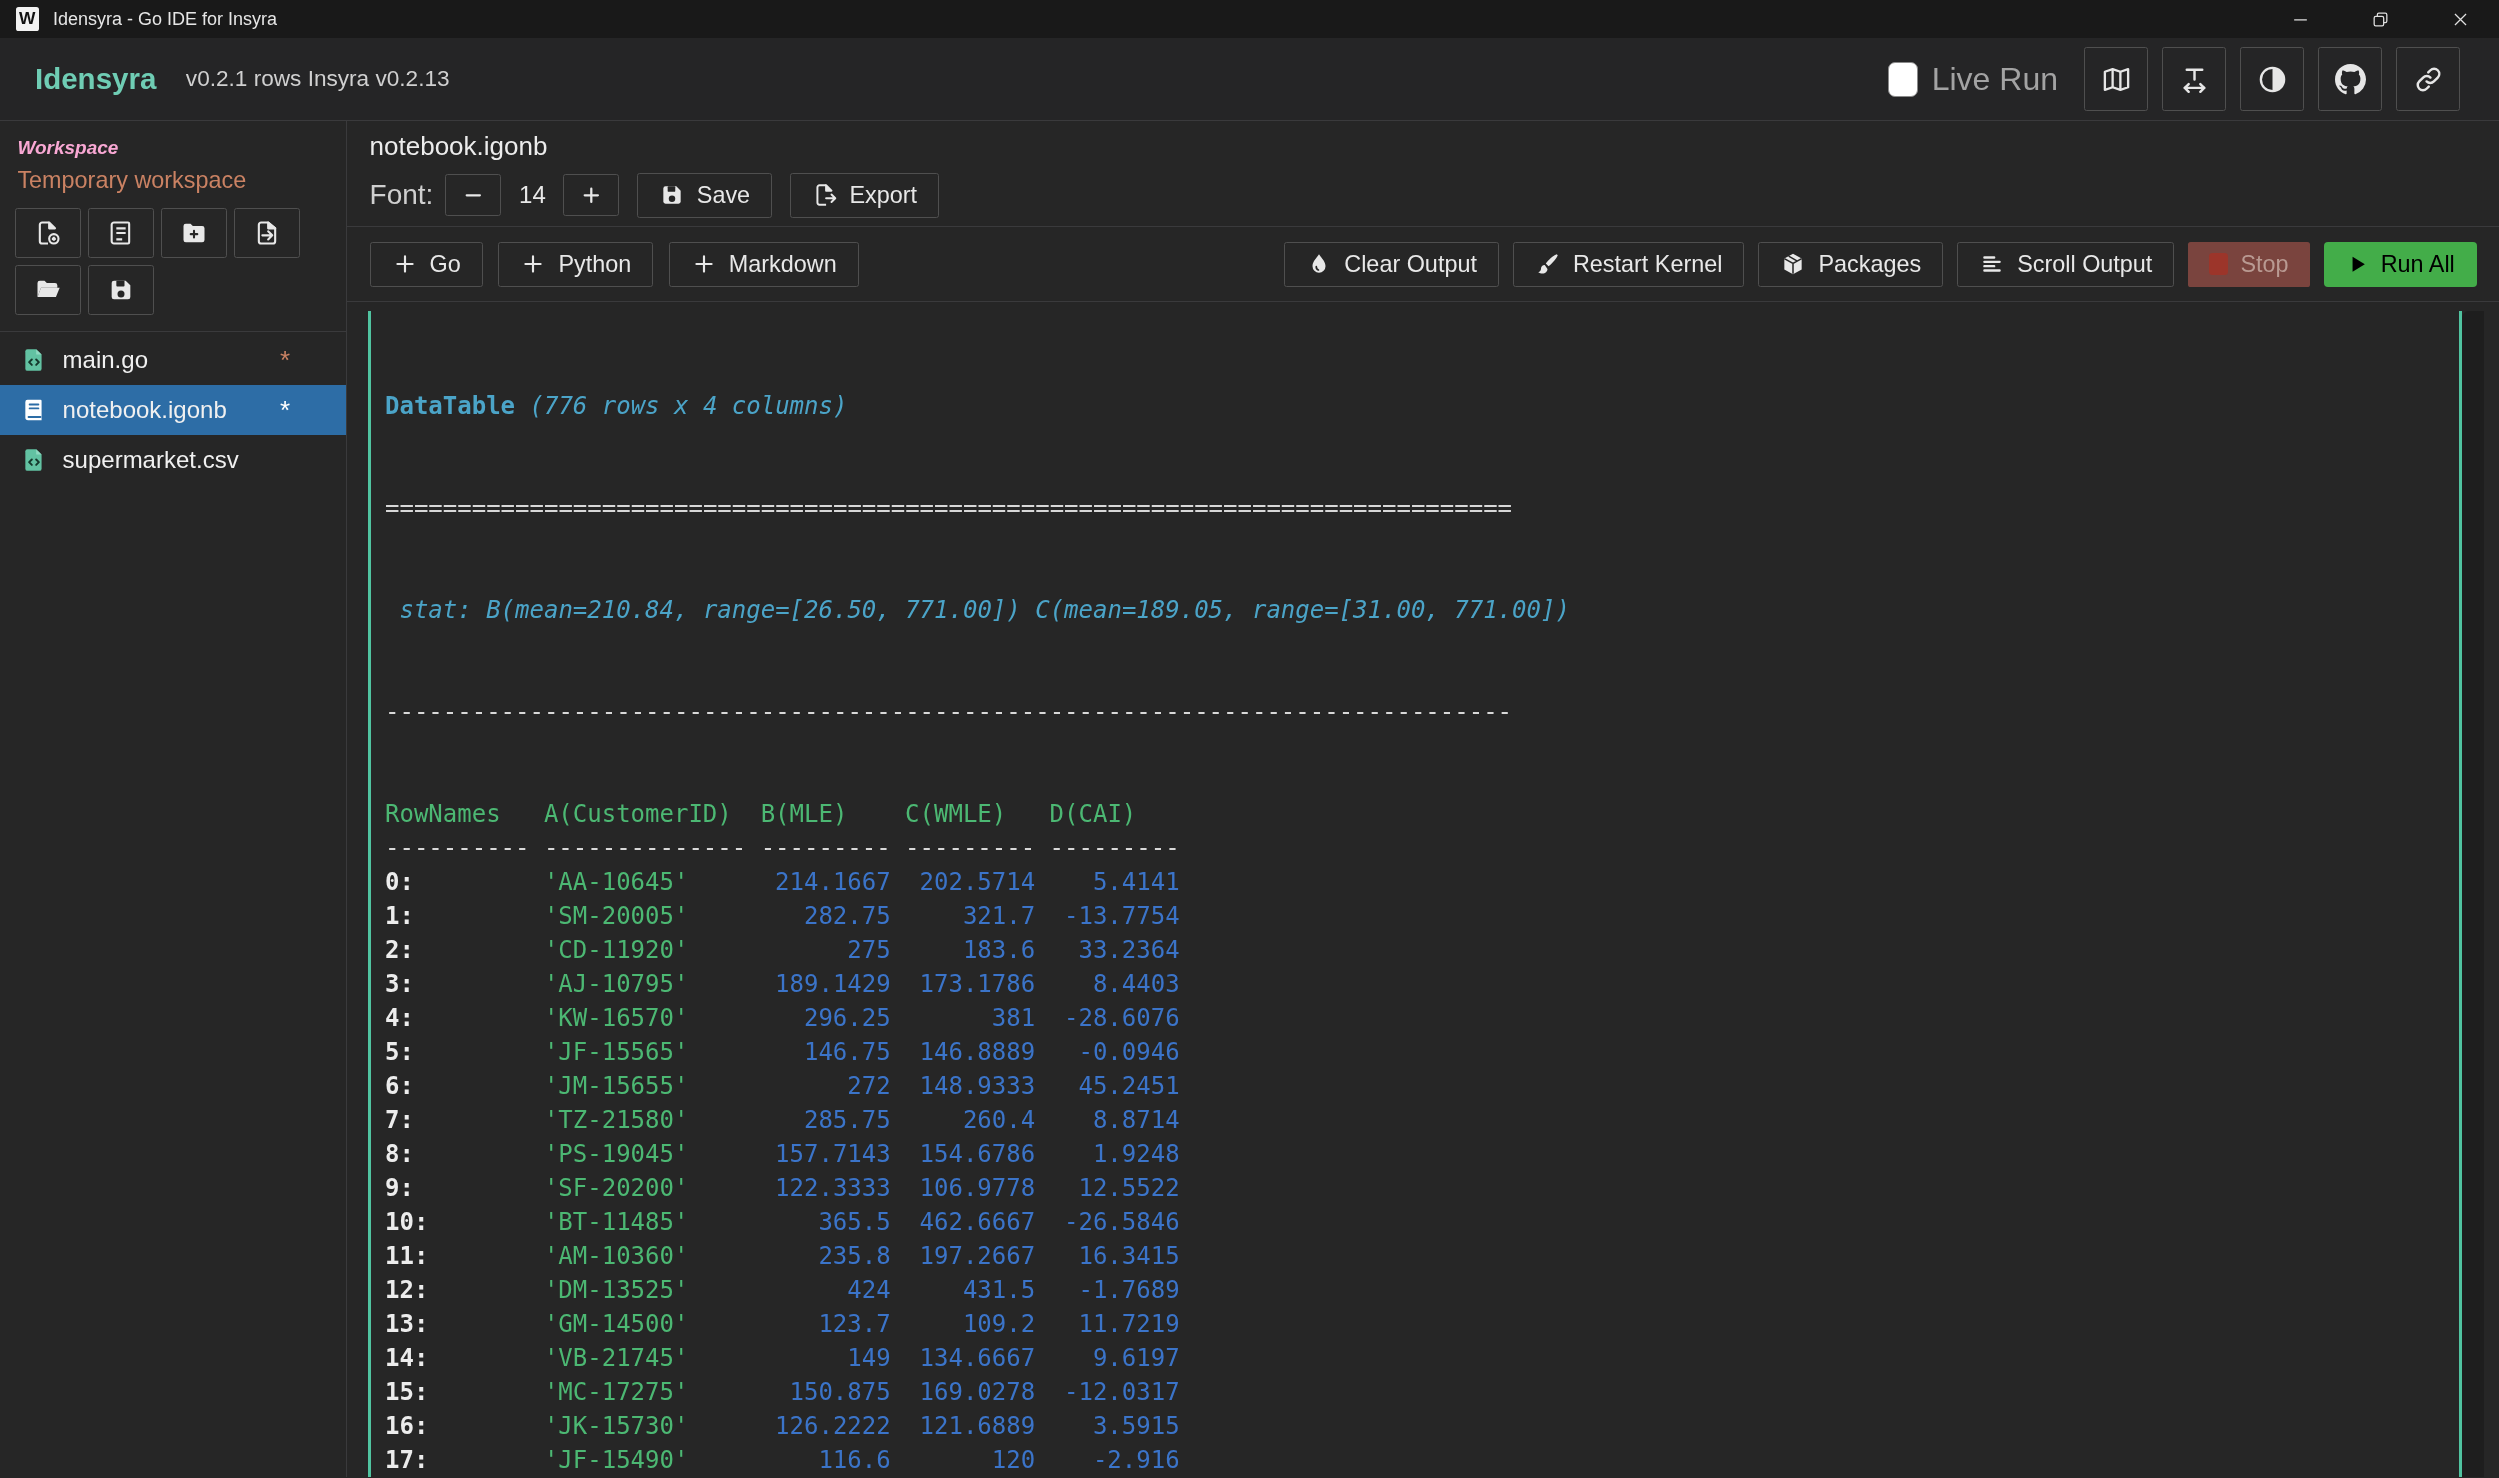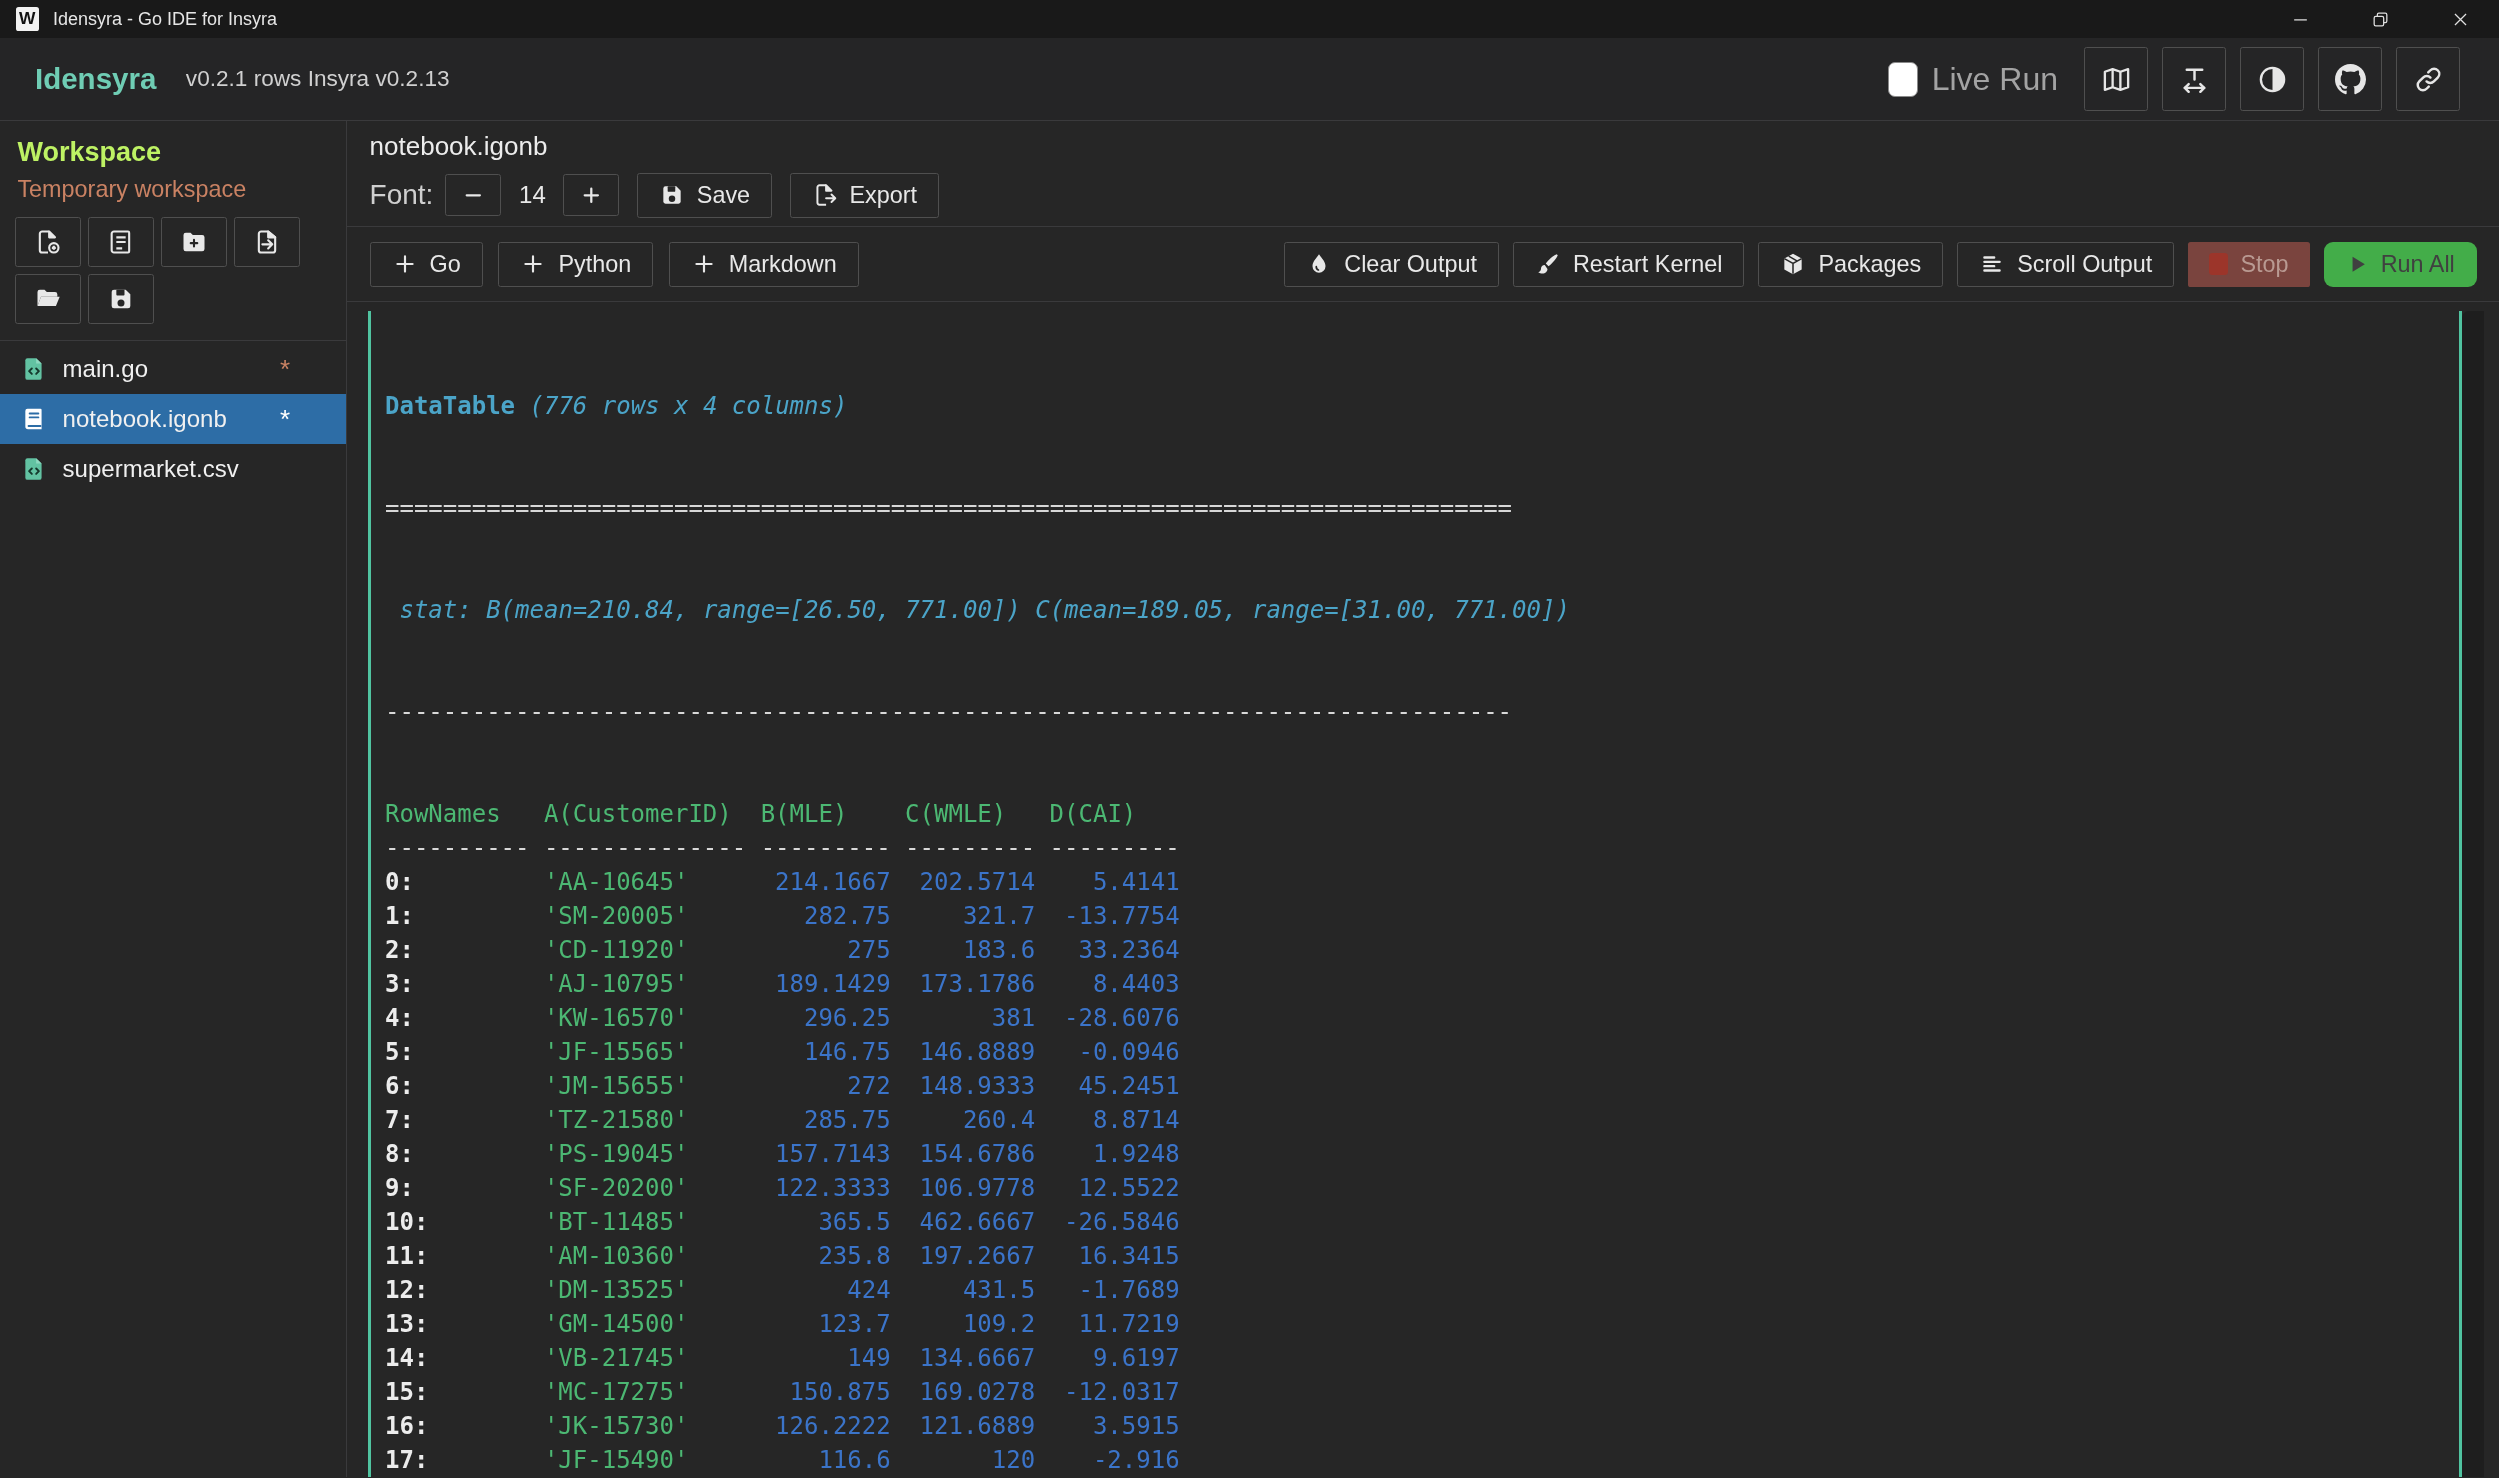--- a/index.html
+++ b/index.html
@@ -25,21 +25,21 @@
   .live-run-label { font-size:32px; color:#a3a3a3; margin-right:12px; }
   .icon-btn { width:64px; height:64px; background:transparent; border:1.7px solid #4f4f4f; border-radius:2.6px;
               color:#e6e6e6; display:flex; align-items:center; justify-content:center; cursor:pointer; }
   .icon-btn svg { width:31px; height:31px; }
 
   
   .body-row { display:flex; height:1356px; }
 
   
   .sidebar { width:347px; border-right:1.7px solid #3a3a3c; padding-top:15.6px; flex-shrink:0; }
-  .ws-title { font-size:27px; font-weight:600; color:#bef264; margin:0 0 8.7px 17.4px; }
+  .ws-title { font-size:19px; font-weight:600; color:#f9a8d4; margin:0 0 8.7px 17.4px;font-style:italic; }
   .ws-sub { font-size:23.4px; color:#ca8263; margin:0 0 14px 17.4px; }
   .tool-grid { margin-left:14.8px; width:304px; display:flex; flex-wrap:wrap; gap:7px; }
   .tool-btn { width:66px; height:50px; border:1.7px solid #4f4f4f; border-radius:2.6px; background:transparent;
               color:#e8e8e8; display:flex; align-items:center; justify-content:center; cursor:pointer; }
   .tool-btn svg { width:28px; height:28px; }
   .side-divider { border-top:1.7px solid #3a3a3c; margin-top:15.6px; }
   .file-list { margin-top:3.5px; }
   .file-row { height:50px; display:flex; align-items:center; padding:0 21px; cursor:pointer; }
   .file-row.selected { background:#2d6da6; }
   .file-icon { width:26px; height:26px; margin-right:15.6px; flex-shrink:0; }
@@ -59,21 +59,21 @@
   .font-size-value { width:62px; text-align:center; font-size:24px; color:#e8e8e8; }
   .label-btn { height:45px; border:1.7px solid #4f4f4f; border-radius:2.6px; background:transparent; color:#e8e8e8;
                display:flex; align-items:center; gap:12px; padding:0 21px; font-size:23.4px;
                font-family:"Liberation Sans", sans-serif; cursor:pointer; }
   .label-btn svg { width:26px; height:26px; } .ml20 { margin-left:17.4px; }
 
   .toolbar { height:75px; border-bottom:1.7px solid #3a3a3c; display:flex; align-items:center;
              padding:0 22.6px; }
   .toolbar-left { display:flex; gap:15.6px; }
   .toolbar-right { margin-left:auto; display:flex; gap:14px; align-items:center; }
-  .run-btn { height:45px; border:none; border-radius:9px; background:#43ad49; color:#404040;
+  .run-btn { height:45px; border:none; border-radius:4px; background:#43ad49; color:#000000;
              display:flex; align-items:center; gap:12px; padding:0 22.6px; font-size:23.4px;
              font-family:"Liberation Sans", sans-serif; cursor:pointer; }
   .run-btn svg { width:22.6px; height:22.6px; }
   .stop-btn { height:45px; border:none; border-radius:2.6px; background:#7a443e; color:#b99a92;
               display:flex; align-items:center; gap:12px; padding:0 21px; font-size:23.4px;
               font-family:"Liberation Sans", sans-serif; cursor:pointer; }
   .stop-btn .stop-sq { width:19px; height:22.6px; border-radius:3.5px; background:#9c352a; }
 
   
   .output { flex:1; position:relative; overflow:hidden; padding-left:21px; }

